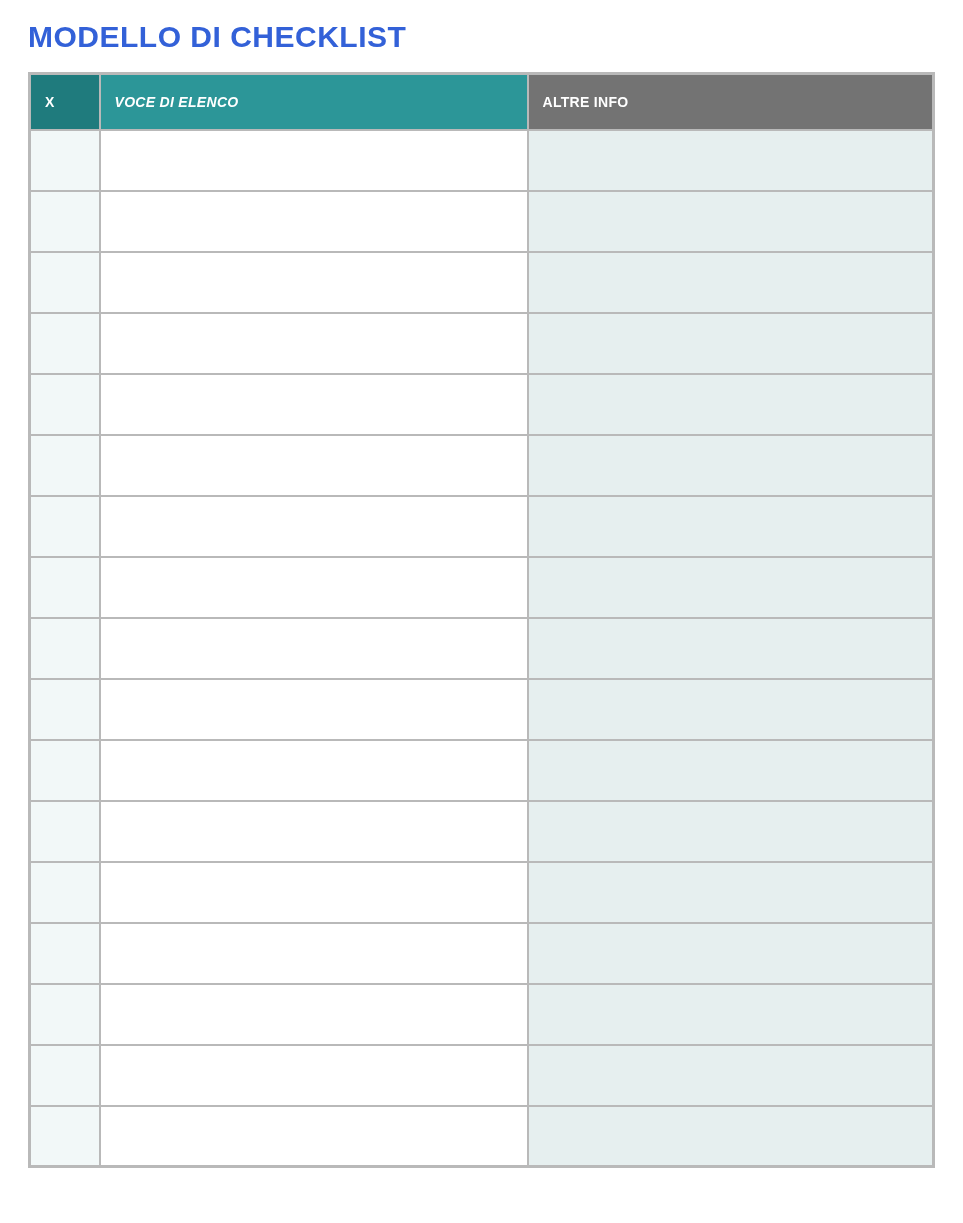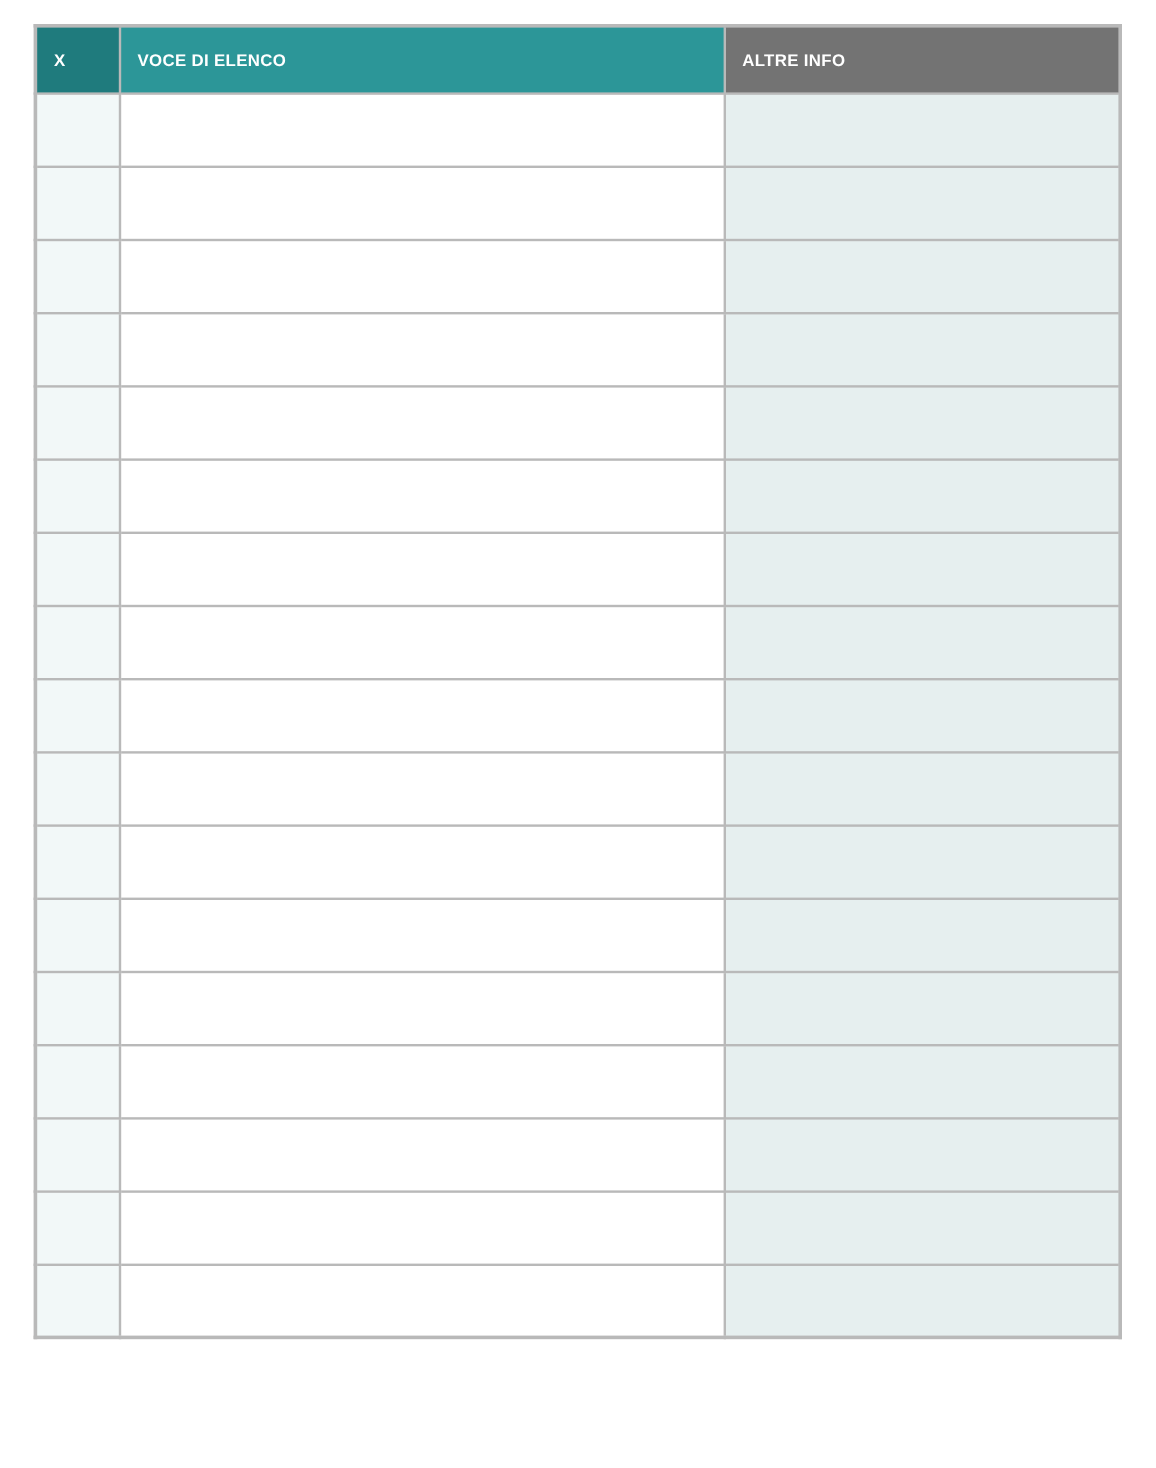--- a/index.html
+++ b/index.html
@@ -37,21 +37,22 @@
   }
   th.col-check {
     background: #1f7b7d;
     width: 70px;
     text-align: center;
     font-size: 22px;
     font-weight: 400;
   }
   th.col-item {
     background: #2c9698;
-    width: 504px;
+    width: 428px;
+    font-style: italic;
   }
   th.col-info {
     background: #737373;
   }
   table.checklist td {
     height: 61px;
     border: 2px solid #b9b9b9;
     padding: 0 10px;
     font-size: 14px;
   }
@@ -64,20 +65,21 @@
     background: #ffffff;
   }
   td.cell-info {
     background: #e6efef;
   }
 </style>
 </head>
 <body>
 
 <div class="page">
+  <h1 class="title">MODELLO DI CHECKLIST</h1>
 
   <table class="checklist">
     <thead>
       <tr>
         <th class="col-check">X</th>
         <th class="col-item">VOCE DI ELENCO</th>
         <th class="col-info">ALTRE INFO</th>
       </tr>
     </thead>
     <tbody id="rows-body">

